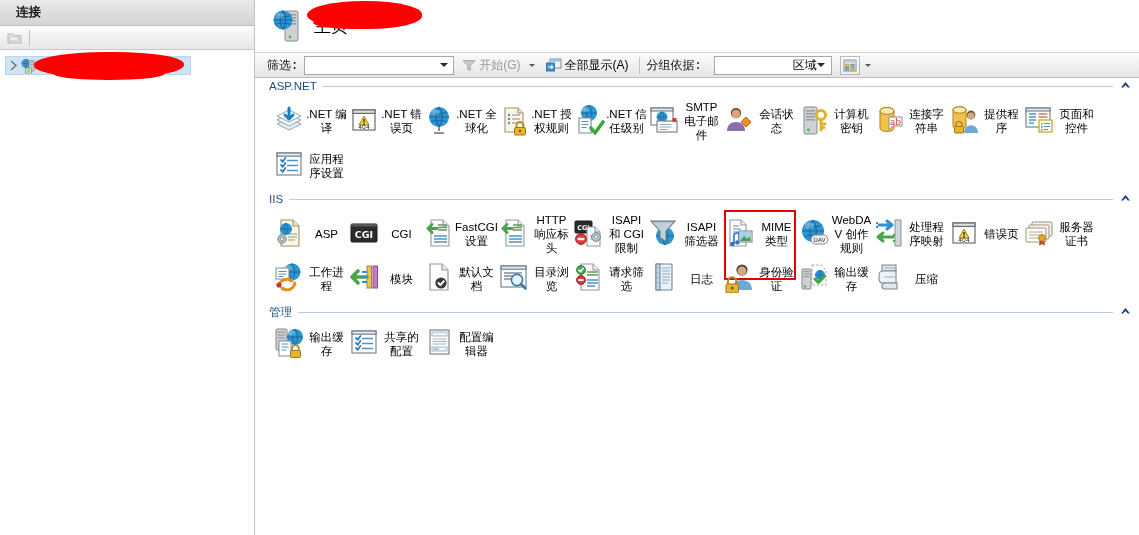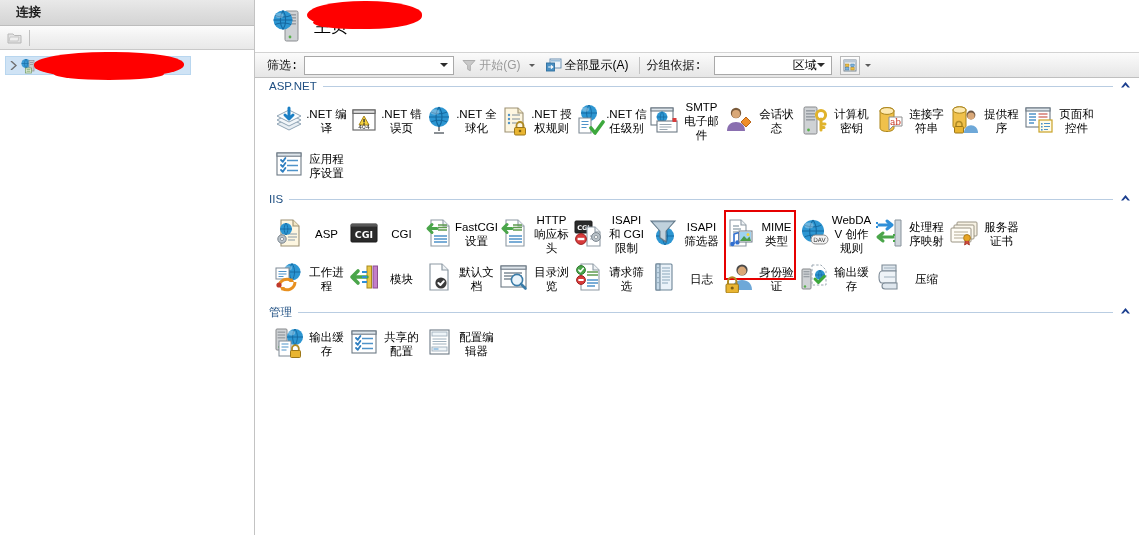--- a/index.html
+++ b/index.html
@@ -630,20 +630,33 @@
                   </g>
                 <g fill="#4aa54a">
                     <rect x="20" y="23" width="2" height="2"></rect>
                     <rect x="20" y="17" width="2" height="2"></rect>
                   </g>
               </svg>
             </div>
             <div class="cap">处理程序映射</div>
           </div>
 
+          <div class="cell">
+            <div class="ico">
+              <svg width="32" height="32" viewBox="0 0 32 32">
+                <rect x="5" y="6" width="22" height="20" fill="#ffffff" stroke="#6b6b6b" stroke-width="1.2"></rect>
+                <rect x="5" y="6" width="22" height="3.4" fill="#dfdfdf" stroke="#6b6b6b" stroke-width="1.2"></rect>
+                <path d="M16 12 21 21H11Z" fill="#f5d33c" stroke="#a8851c" stroke-width="1"></path>
+                <rect x="15.3" y="15" width="1.5" height="3.4" fill="#3a3a3a"></rect>
+                <rect x="15.3" y="19.2" width="1.5" height="1.3" fill="#3a3a3a"></rect>
+                <text x="16" y="25.4" font-size="6" text-anchor="middle" fill="#2b2b2b" font-family="DejaVu Sans, sans-serif">404</text>
+              </svg>
+            </div>
+            <div class="cap">错误页</div>
+          </div>
 
           <div class="cell">
             <div class="ico">
               <svg width="32" height="32" viewBox="0 0 32 32">
                 <rect x="9" y="5" width="20" height="14" rx="1" fill="#f7f2e4" stroke="#9a9484" stroke-width="1"></rect>
                 <rect x="6" y="8" width="20" height="14" rx="1" fill="#fbf7ec" stroke="#9a9484" stroke-width="1"></rect>
                 <rect x="3" y="11" width="20" height="14" rx="1" fill="#fffdf6" stroke="#9a9484" stroke-width="1"></rect>
                 <g stroke="#b3aa93" stroke-width="1">
                     <path d="M6 15h14M6 18h14M6 21h9"></path>
                   </g>

